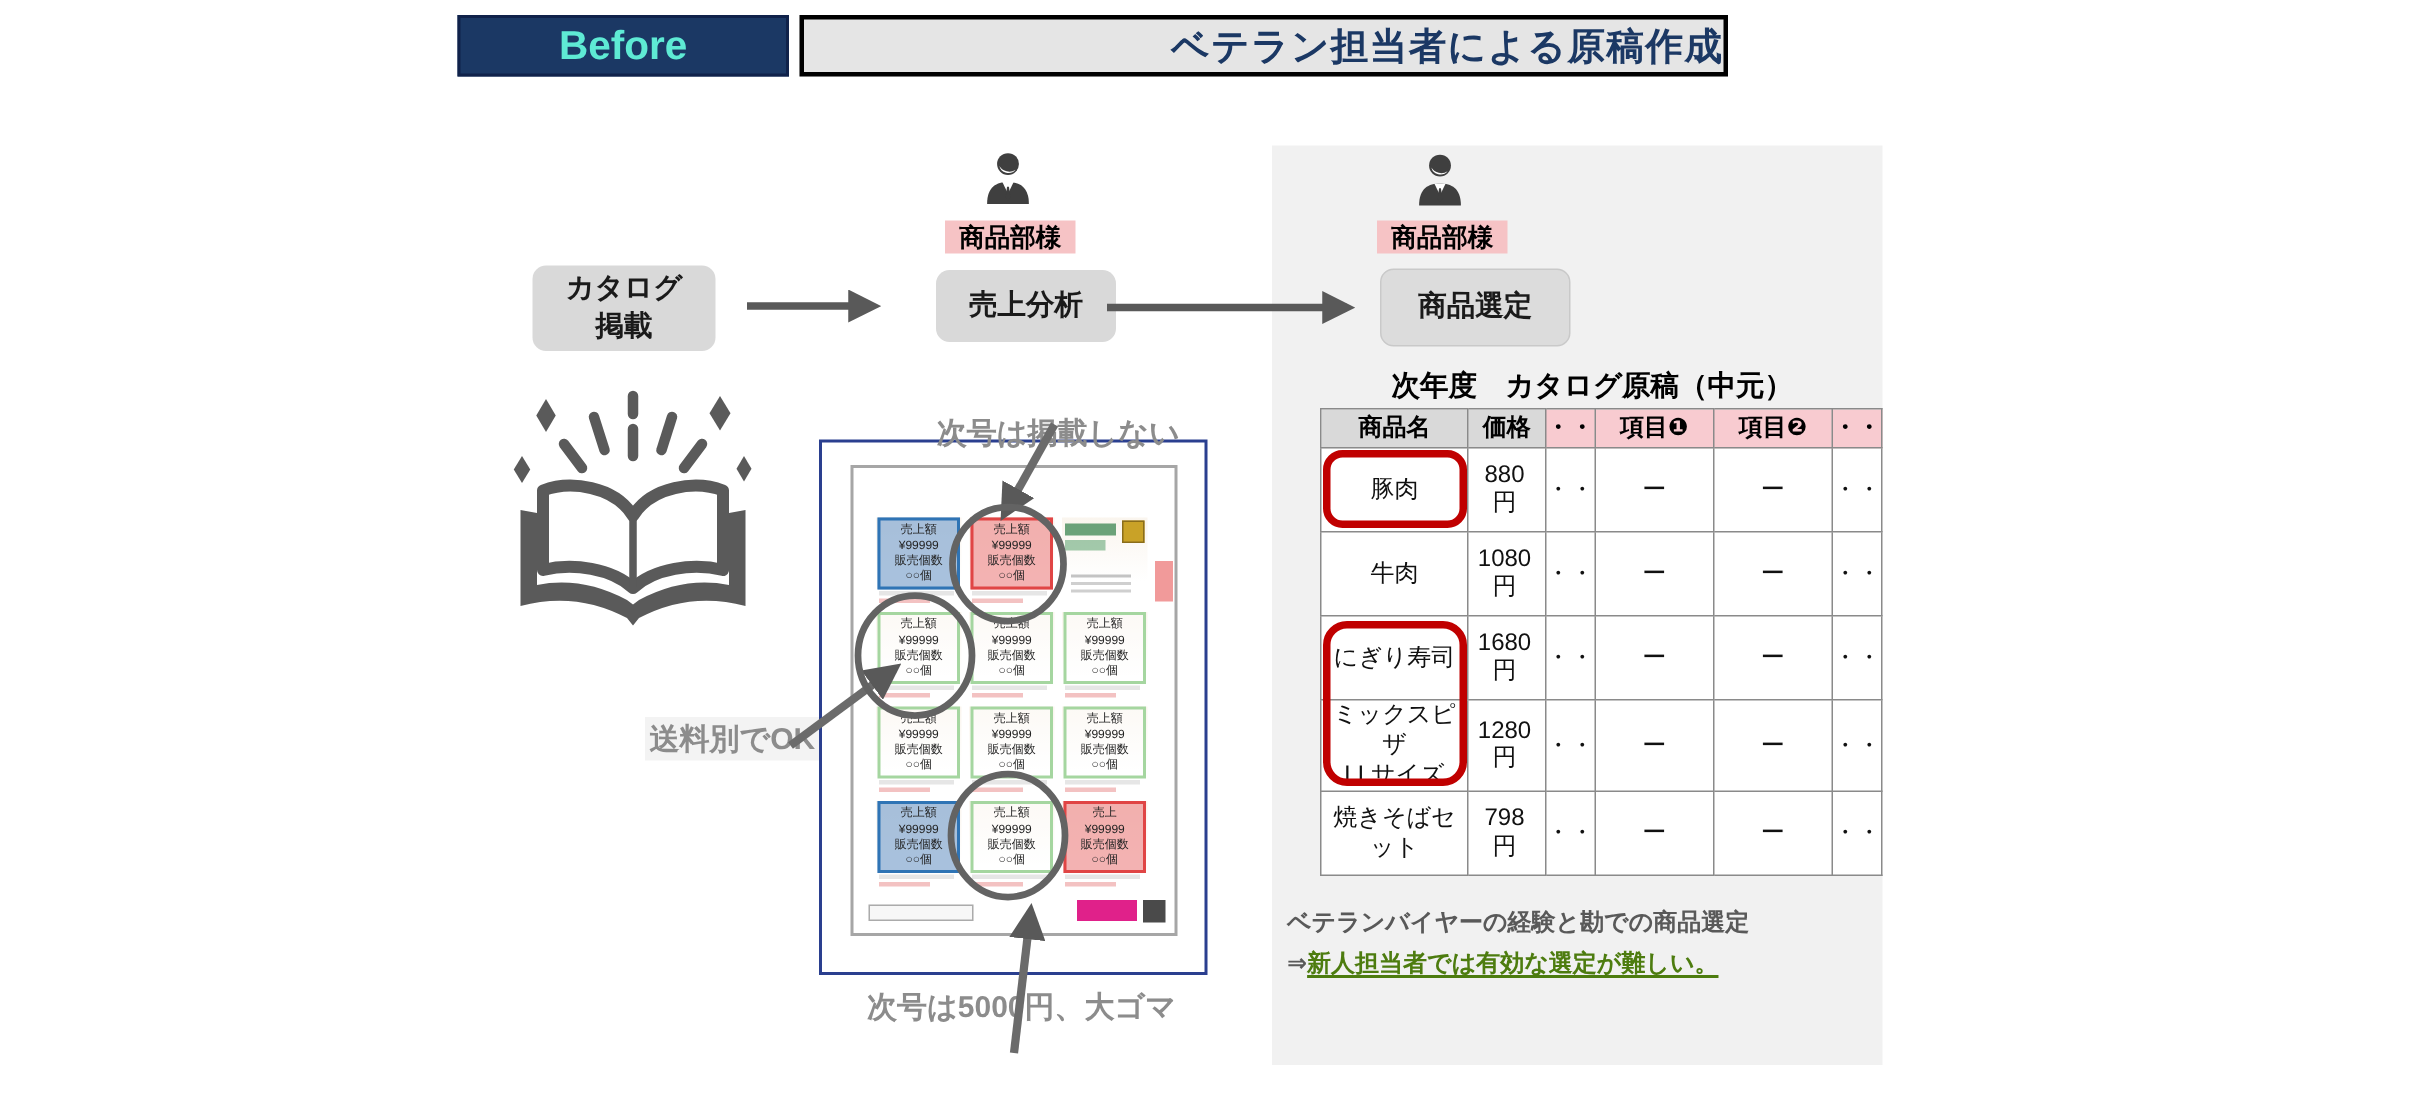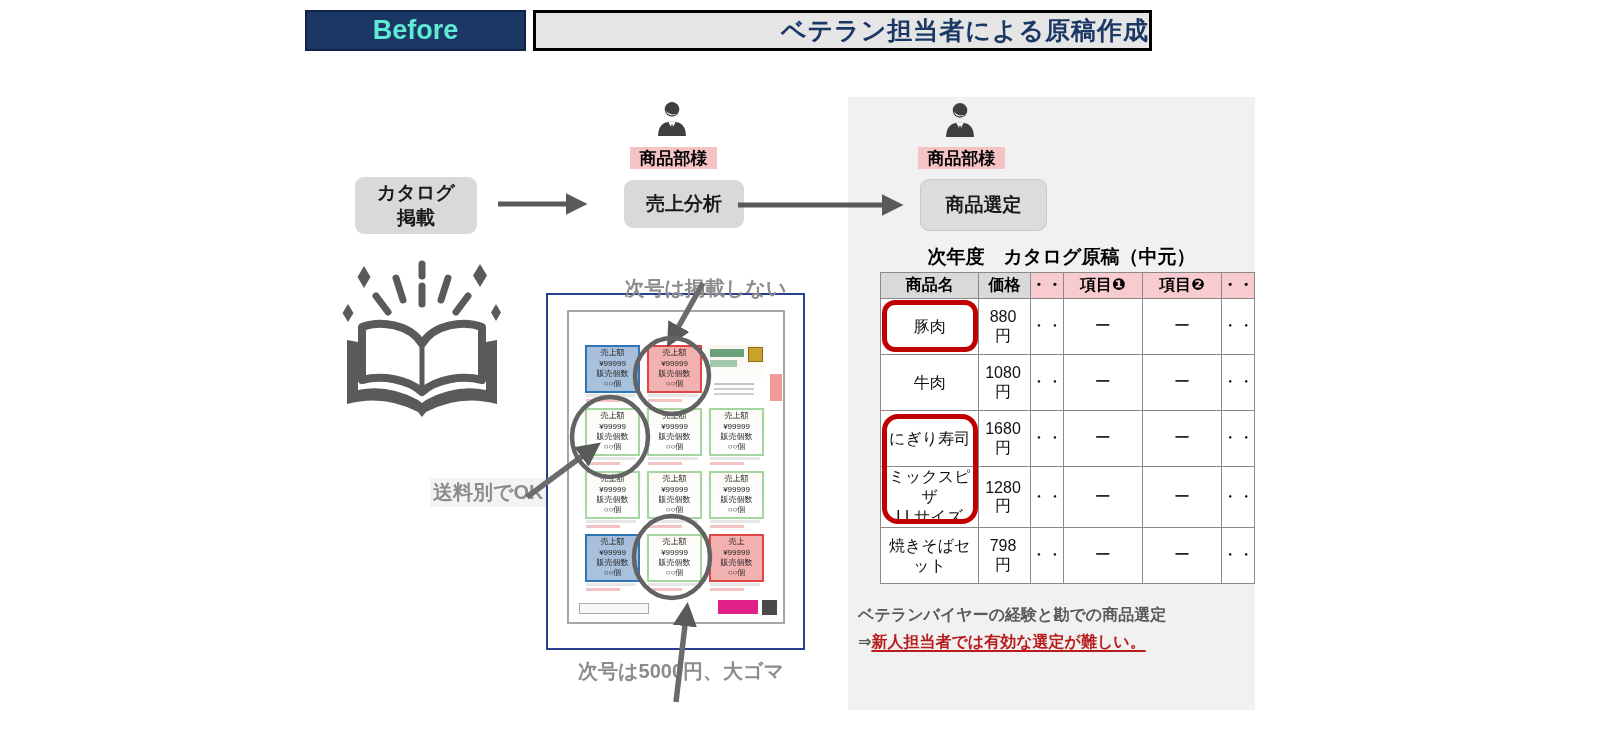--- a/index.html
+++ b/index.html
@@ -72,21 +72,21 @@
   .c-name{font-size:15px;white-space:pre-line;line-height:1.25;}
   .c-price{text-align:right;padding-right:3px !important;white-space:pre-line;font-size:17px;line-height:1.15;}
   .c-dots{font-size:9px;color:#111;}
   .th-dots{font-size:11px;}
   .red-ring{position:absolute;border:5px solid #c00000;border-radius:13px;box-sizing:border-box;}
   .ring1{left:34px;top:203px;width:96px;height:52px;}
   .ring2{left:34px;top:317px;width:96px;height:110px;border-radius:16px;}
   .concl{font-weight:bold;font-size:16px;}
   .f1{left:10px;top:508px;color:#595959;}
   .f2{left:10px;top:535px;color:#595959;}
-  .f2 .red-u{color:#b91c1c;text-decoration:underline;text-decoration-thickness:2px;text-underline-offset:3px;}
+  .f2 .red-u{color:#4d7c0f;text-decoration:underline;text-decoration-thickness:2px;text-underline-offset:3px;}
 
   .overlay-svg{position:absolute;left:0;top:0;pointer-events:none;z-index:40;}
 </style>
 </head>
 <body>
 
 <div class="canvas">
 
   <div class="abs before-box">
     <span>Before</span>

